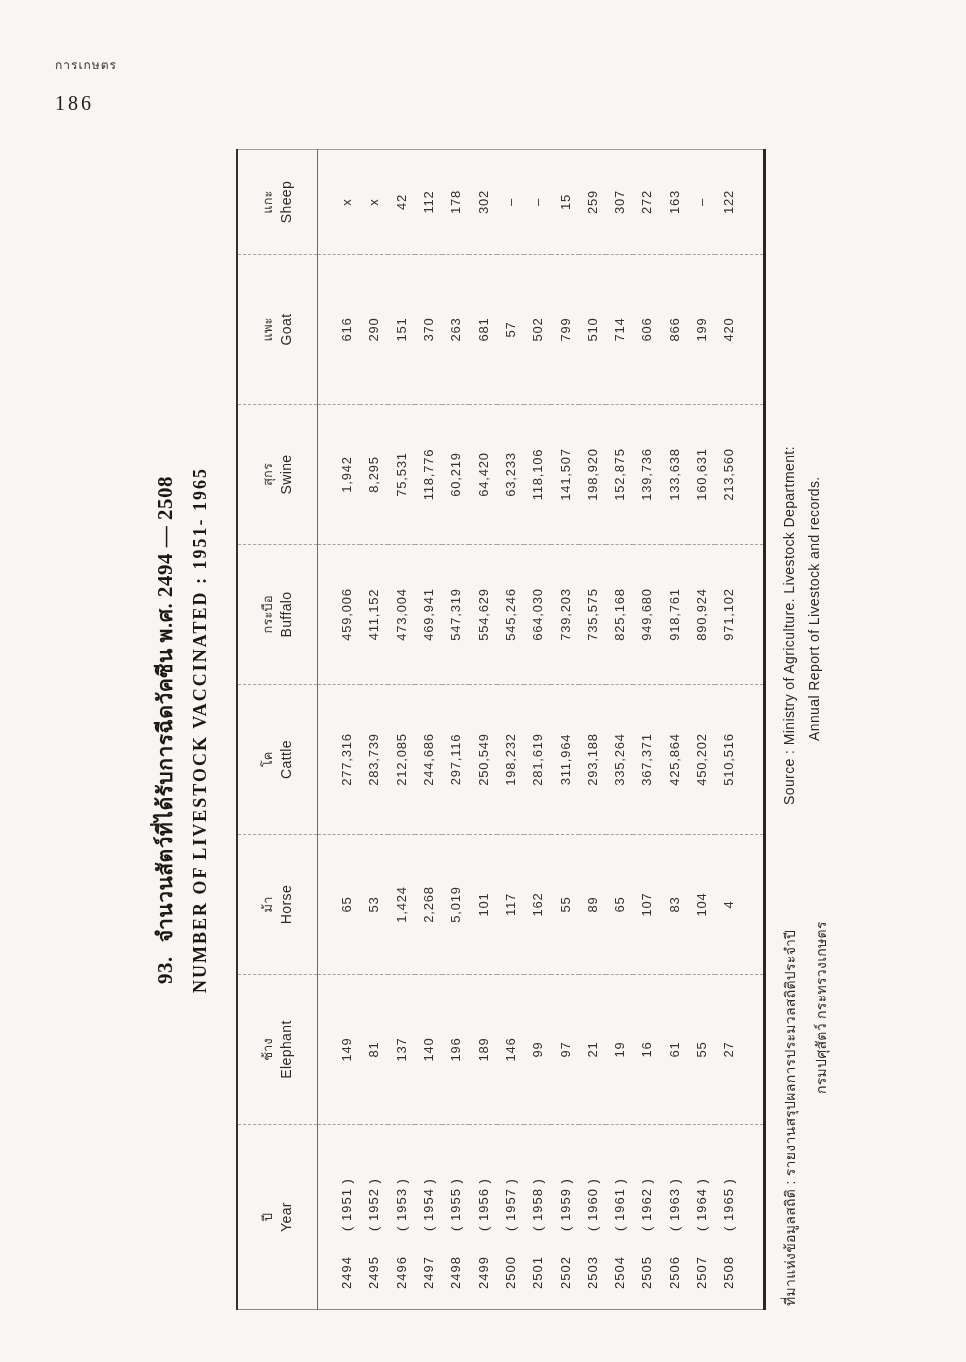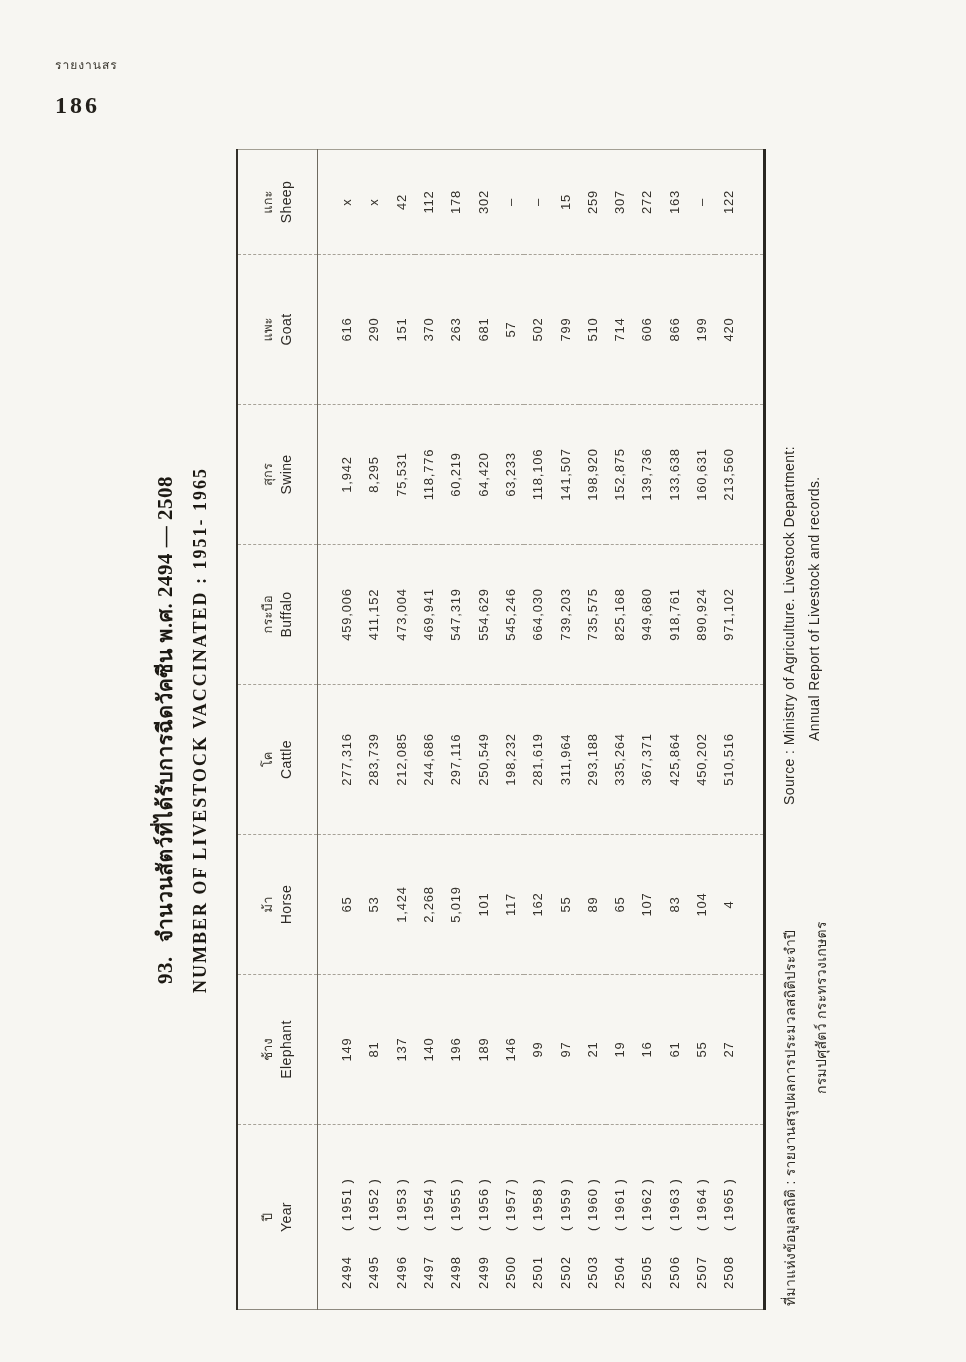--- a/index.html
+++ b/index.html
@@ -8,21 +8,21 @@
     background:#f7f6f2;
     font-family:"Liberation Sans","DejaVu Sans",sans-serif;
     color:#2d2a26;
   }
   .page{position:absolute;inset:0;}
   
   .corner{position:absolute;left:55px;top:55px;}
   .section-label{font-size:12px;letter-spacing:1px;color:#3a372f;}
   .page-number{
     margin-top:18px;font-family:"Liberation Serif","DejaVu Serif",serif;
-    font-weight:bold;font-size:24px;letter-spacing:3px;color:#23201b;
+    font-weight:normal;font-size:20px;letter-spacing:3px;color:#23201b;
   }
   
   .rotated-block{
     position:absolute;left:502px;top:730px;width:1160px;height:716px;
     transform:translate(-50%,-50%) rotate(-90deg);
   }
   .titles{text-align:center;padding-top:4px;}
   .title-line1{
     font-size:21px;font-weight:bold;color:#1c1913;letter-spacing:.5px;
     font-family:"Liberation Serif","DejaVu Serif",serif;
@@ -55,21 +55,21 @@
   .fn-thai .l2{margin-left:212px;margin-top:9px;}
   .fn-en{position:absolute;left:505px;top:2px;color:#2b2822;letter-spacing:.4px;}
   .fn-en .l2{margin-left:64px;margin-top:9px;}
 </style>
 </head>
 <body>
 
 <div class="page">
 
   <div class="corner">
-    <div class="section-label">รายงานสร</div>
+    <div class="section-label">การเกษตร</div>
     <div class="page-number">186</div>
   </div>
 
   <div class="rotated-block">
 
     <div class="titles">
       <div class="title-line1">
         <span class="t-num">93.</span><span>จำนวนสัตว์ที่ได้รับการฉีดวัคซีน พ.ศ. 2494 — 2508</span>
       </div>
       <div class="title-line2">NUMBER OF LIVESTOCK VACCINATED : 1951- 1965</div>

